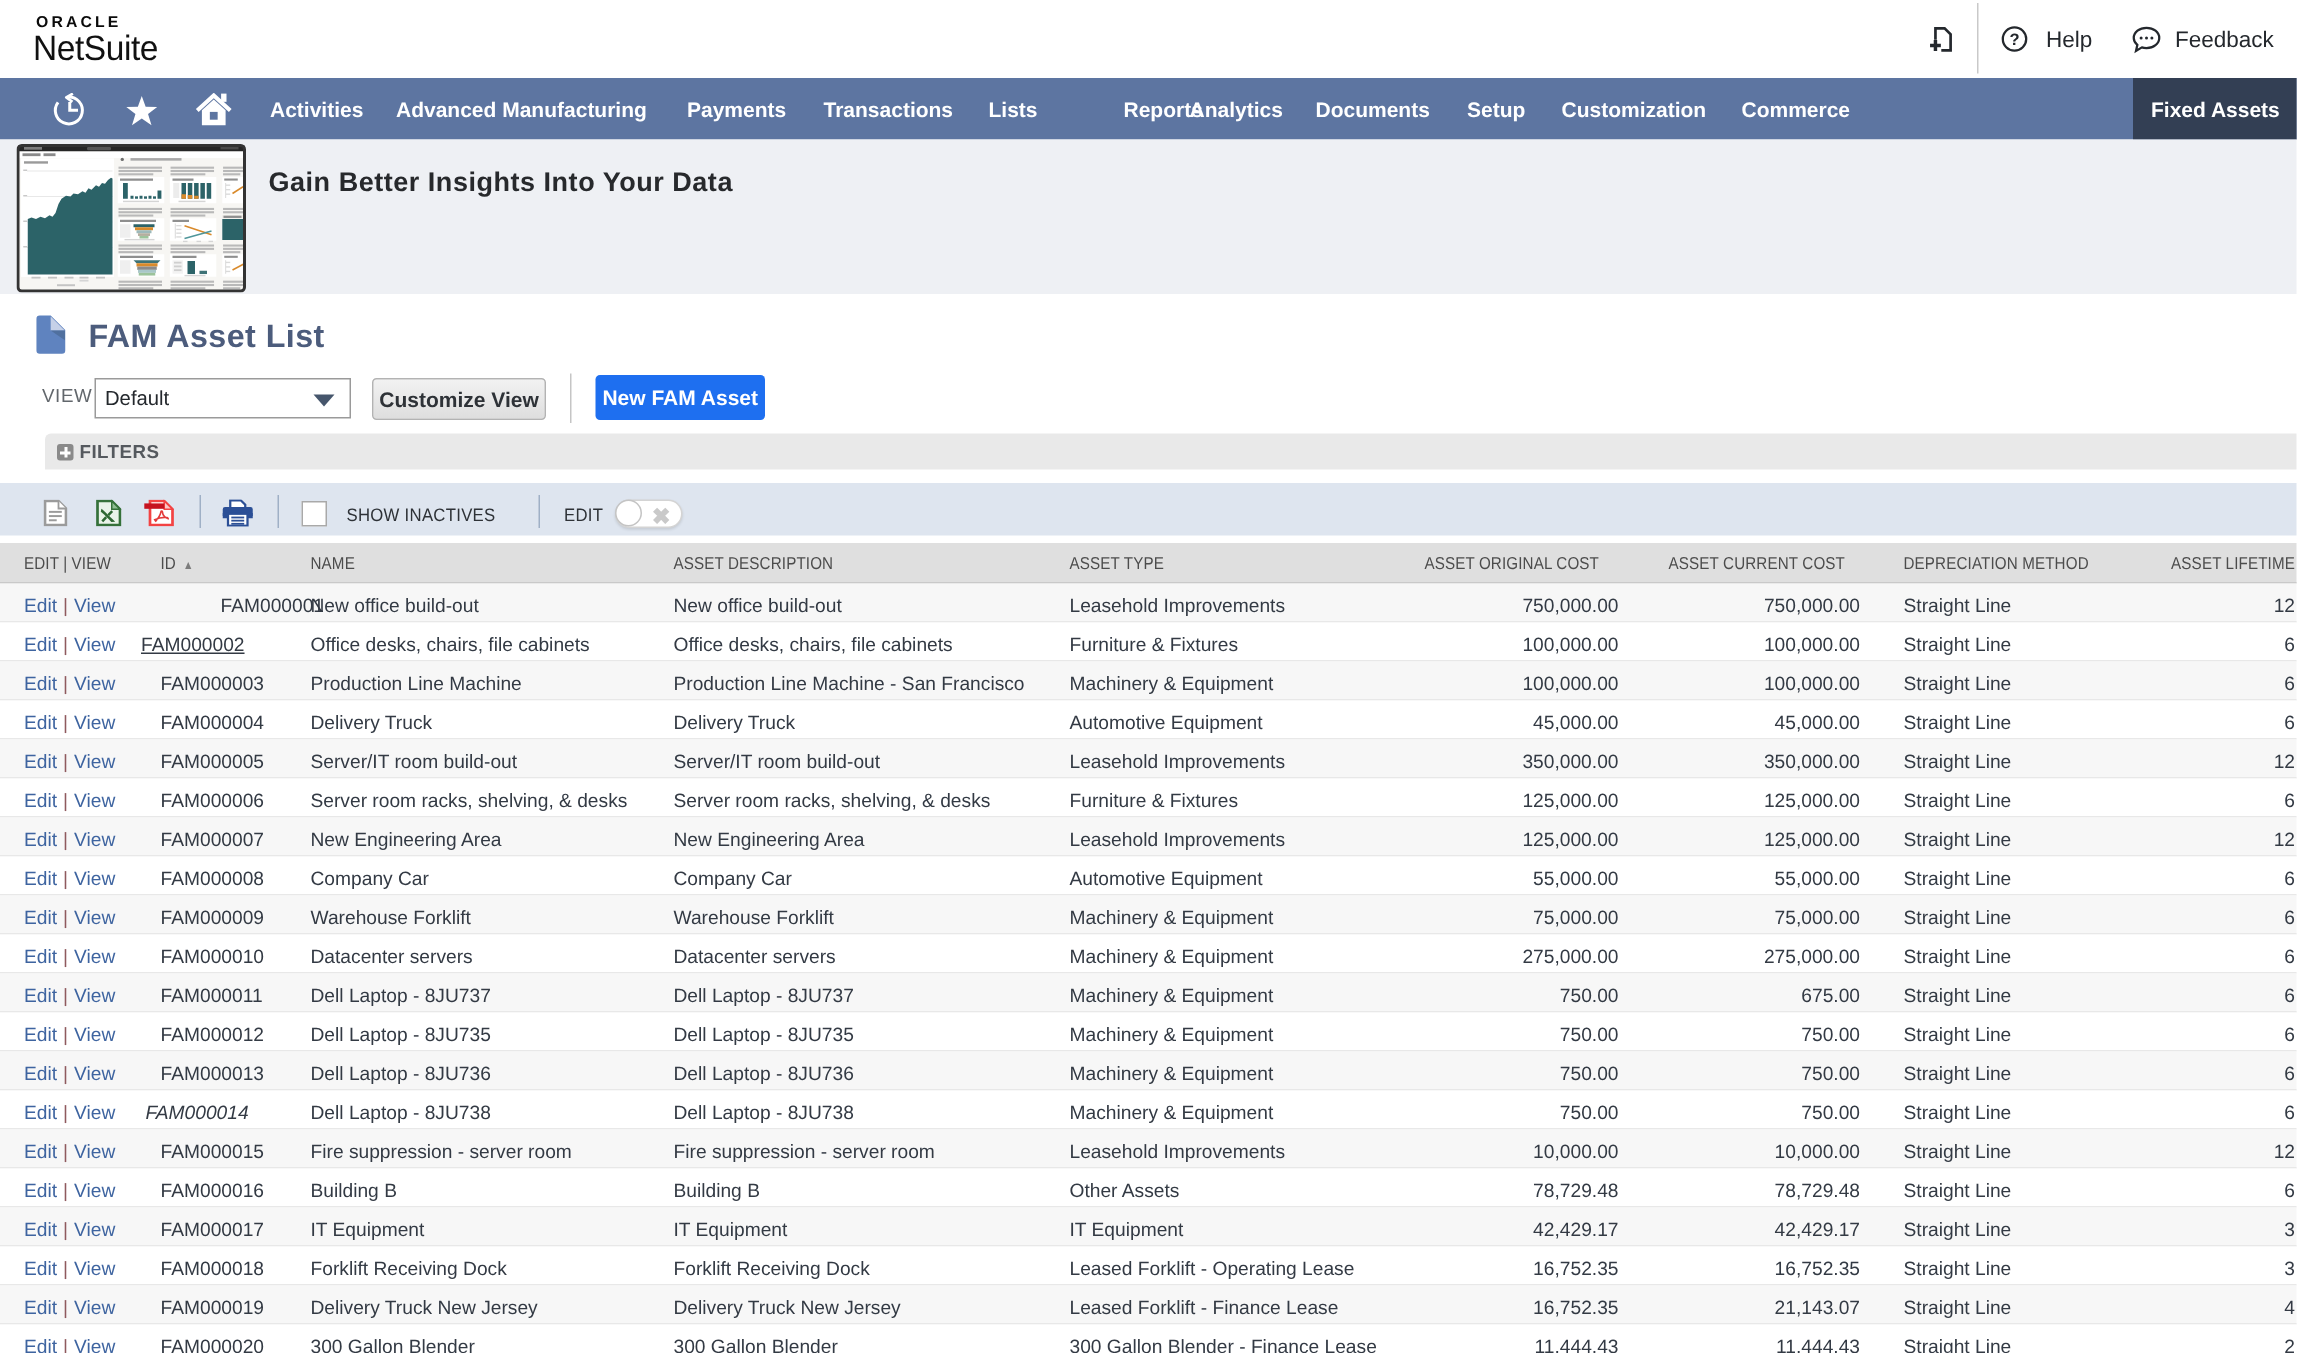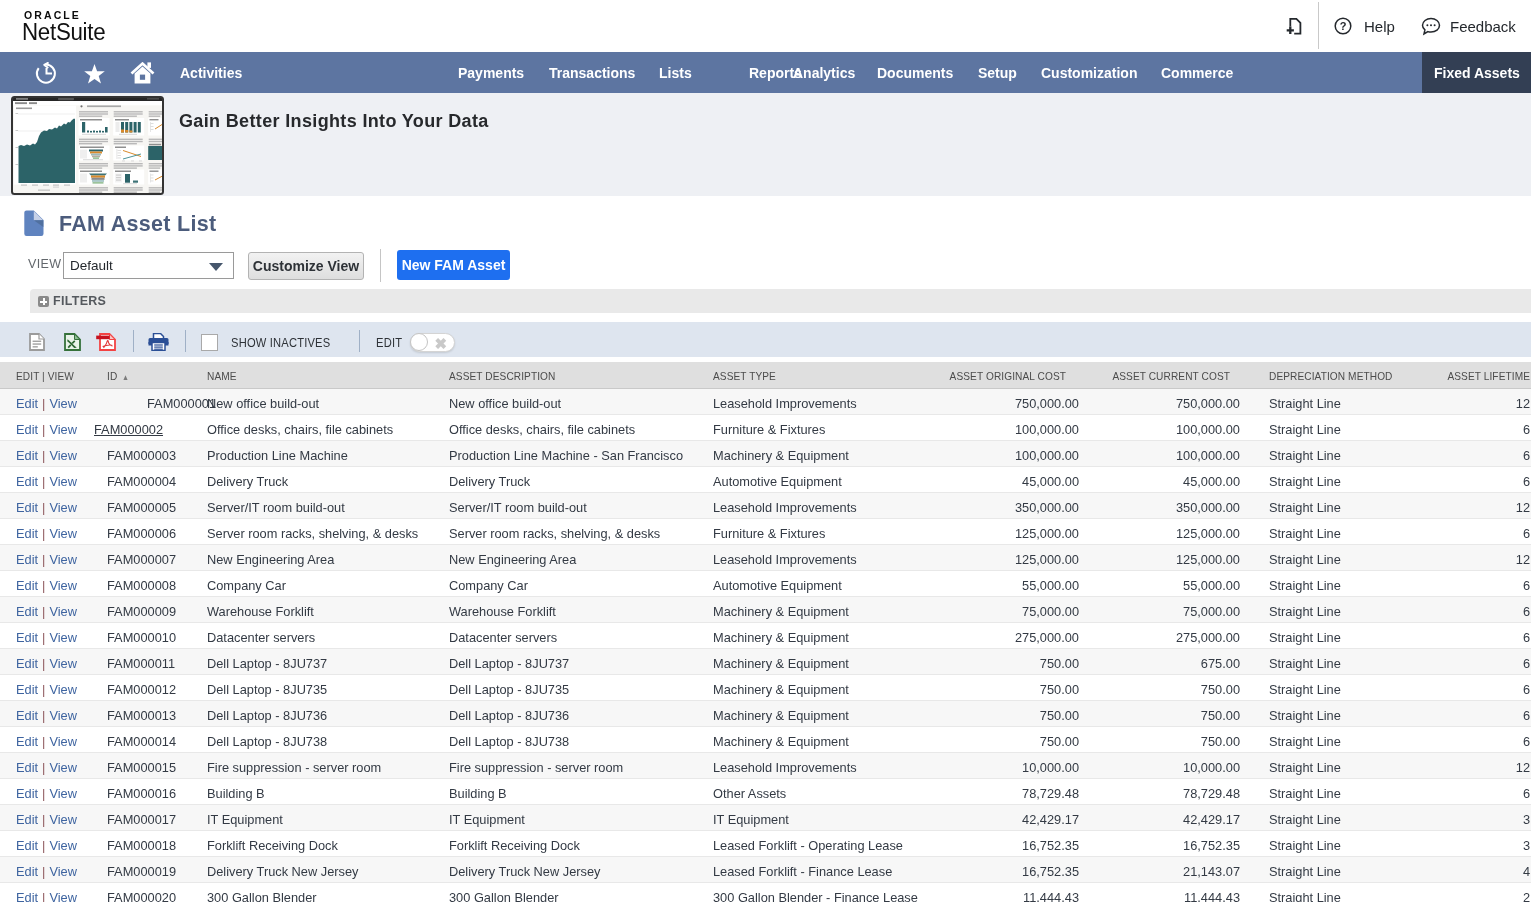--- a/index.html
+++ b/index.html
@@ -102,20 +102,21 @@
   <svg style="position:absolute; left:84px; top:12px;" width="21" height="21" viewBox="0 0 21 21">
     <polygon points="10.5,0 13.1,7.2 20.8,7.3 14.7,12 17,19.5 10.5,15 4,19.5 6.3,12 0.2,7.3 7.9,7.2" fill="#fff"></polygon>
   </svg>
   <svg style="position:absolute; left:130px; top:10px;" width="25" height="22" viewBox="0 0 25 22">
     <rect x="17.4" y="0.4" width="3.6" height="5.5" fill="#fff"></rect>
     <path d="M1.5 11.6 L12.5 1.6 L23.5 11.6" fill="none" stroke="#fff" stroke-width="2.7"></path>
     <path d="M4.6 11.5 V21.5 H20.4 V11.5 L12.5 4.4 Z" fill="#fff"></path>
     <rect x="9.9" y="12.6" width="5.2" height="5.2" fill="#5d75a1"></rect>
   </svg>
   <div class="nav-item" style="left:180px;">Activities</div>
+  <div class="nav-item" style="left:264px;">Advanced Manufacturing</div>
   <div class="nav-item" style="left:458px;">Payments</div>
   <div class="nav-item" style="left:549px;">Transactions</div>
   <div class="nav-item" style="left:659px;">Lists</div>
   <div class="nav-item" style="left:734px;margin-left:15px;">Reports</div>
   <div class="nav-item" style="left:793px;">Analytics</div>
   <div class="nav-item" style="left:877px;">Documents</div>
   <div class="nav-item" style="left:978px;">Setup</div>
   <div class="nav-item" style="left:1041px;">Customization</div>
   <div class="nav-item" style="left:1161px;">Commerce</div>
   <div class="nav-sel">Fixed Assets</div>
@@ -509,21 +510,21 @@
 <span class="c" style="left:207px;">Dell Laptop - 8JU736</span>
 <span class="c" style="left:449px;">Dell Laptop - 8JU736</span>
 <span class="c" style="left:713px;">Machinery &amp; Equipment</span>
 <span class="c num" style="left:880px; width:199px;">750.00</span>
 <span class="c num" style="left:1044px; width:196px;">750.00</span>
 <span class="c" style="left:1269px;">Straight Line</span>
 <span class="c num" style="left:1345px; width:185px;">6</span>
 </div>
 <div class="row">
 <span class="c" style="left:16px;"><a>Edit</a><span class="sep">|</span><a>View</a></span>
-<span class="c" style="left:107px;">FAM000014</span>
+<span class="c" style="left:97px;font-style:italic;">FAM000014</span>
 <span class="c" style="left:207px;">Dell Laptop - 8JU738</span>
 <span class="c" style="left:449px;">Dell Laptop - 8JU738</span>
 <span class="c" style="left:713px;">Machinery &amp; Equipment</span>
 <span class="c num" style="left:880px; width:199px;">750.00</span>
 <span class="c num" style="left:1044px; width:196px;">750.00</span>
 <span class="c" style="left:1269px;">Straight Line</span>
 <span class="c num" style="left:1345px; width:185px;">6</span>
 </div>
 <div class="row odd">
 <span class="c" style="left:16px;"><a>Edit</a><span class="sep">|</span><a>View</a></span>

